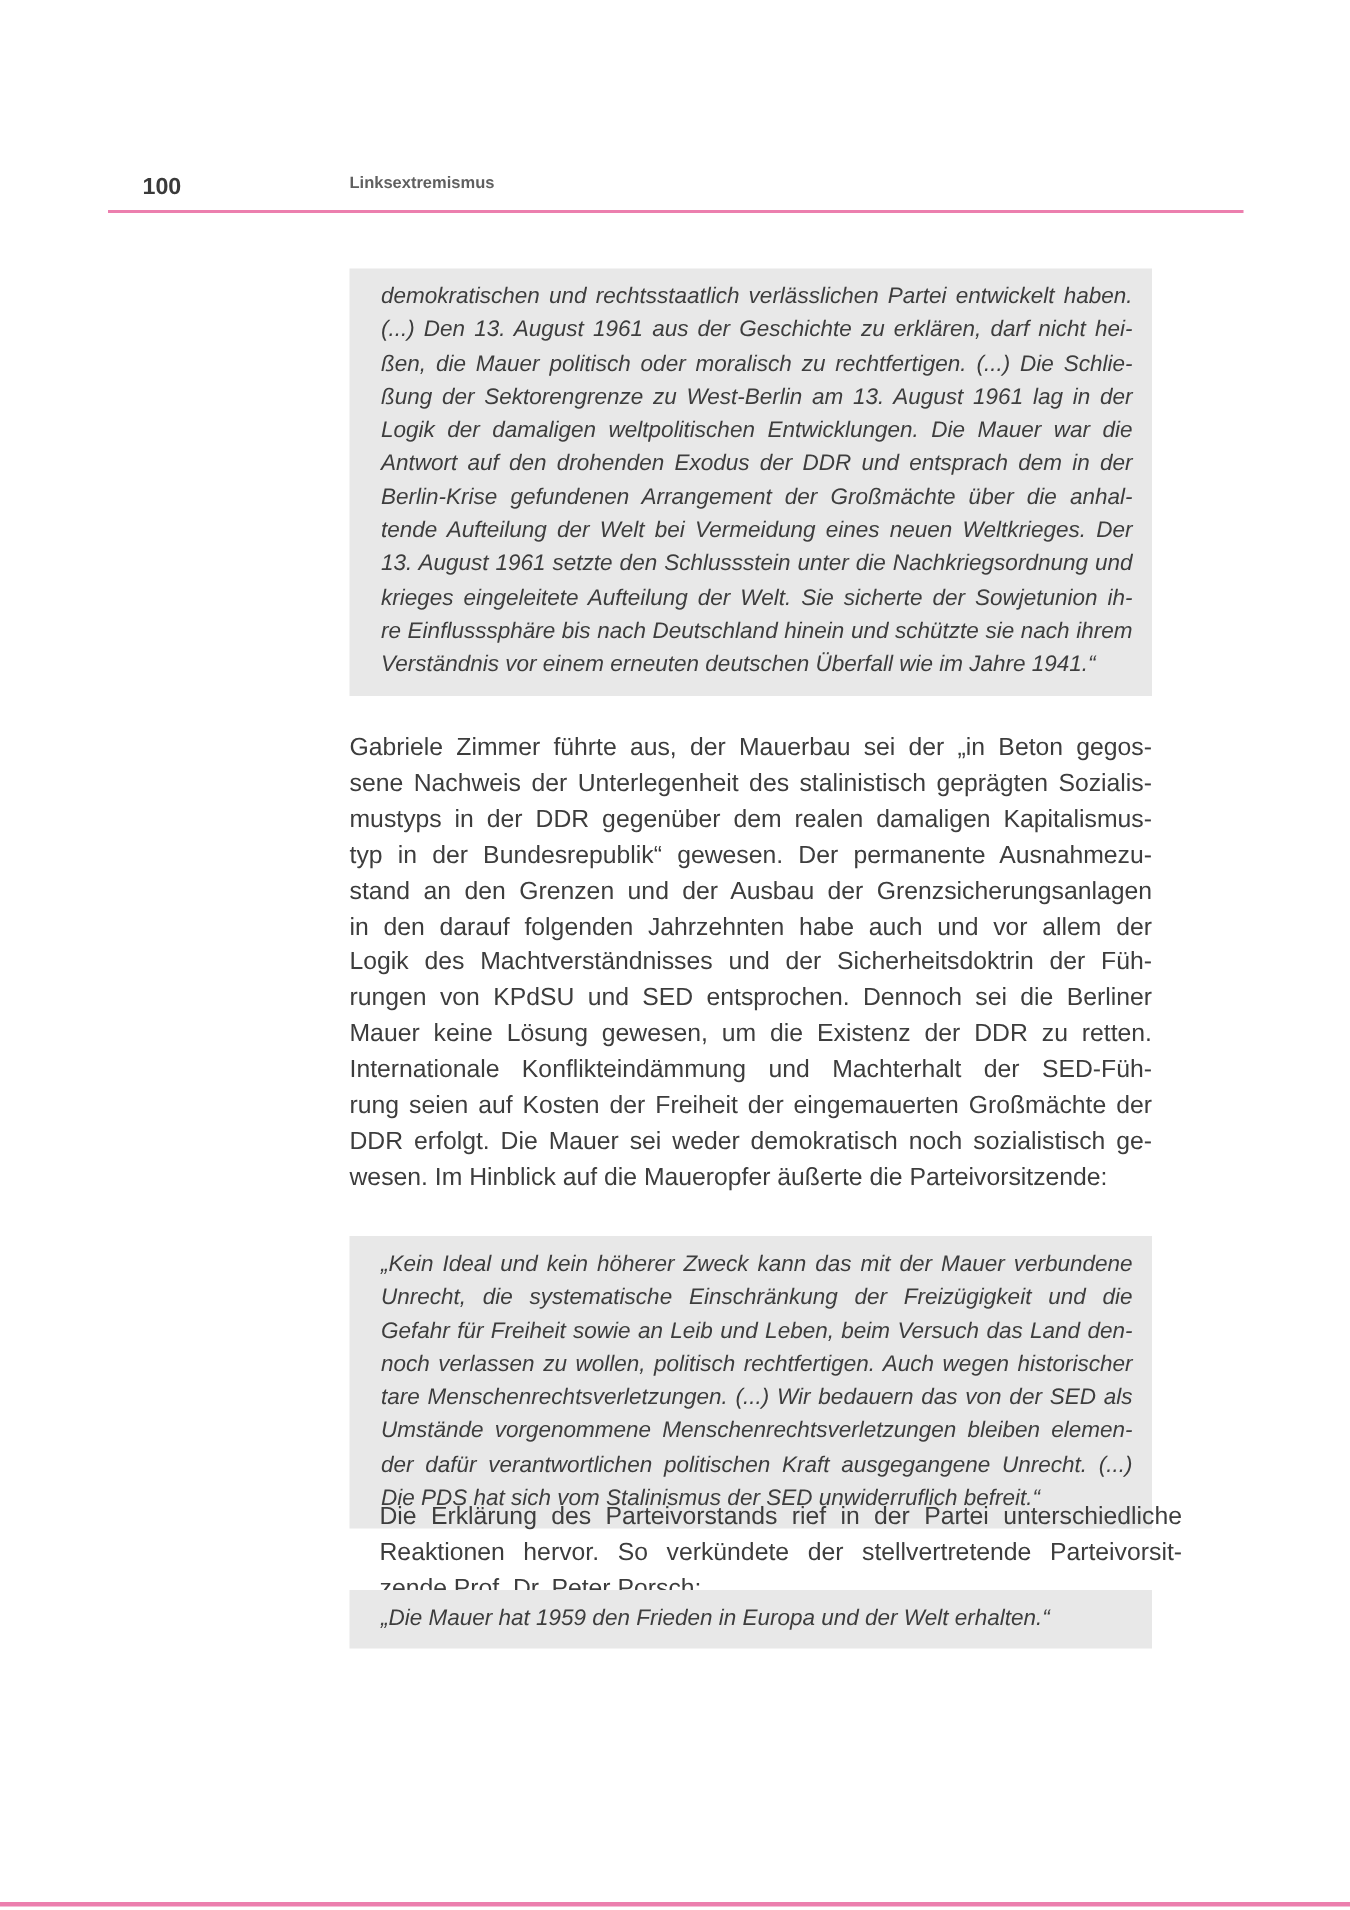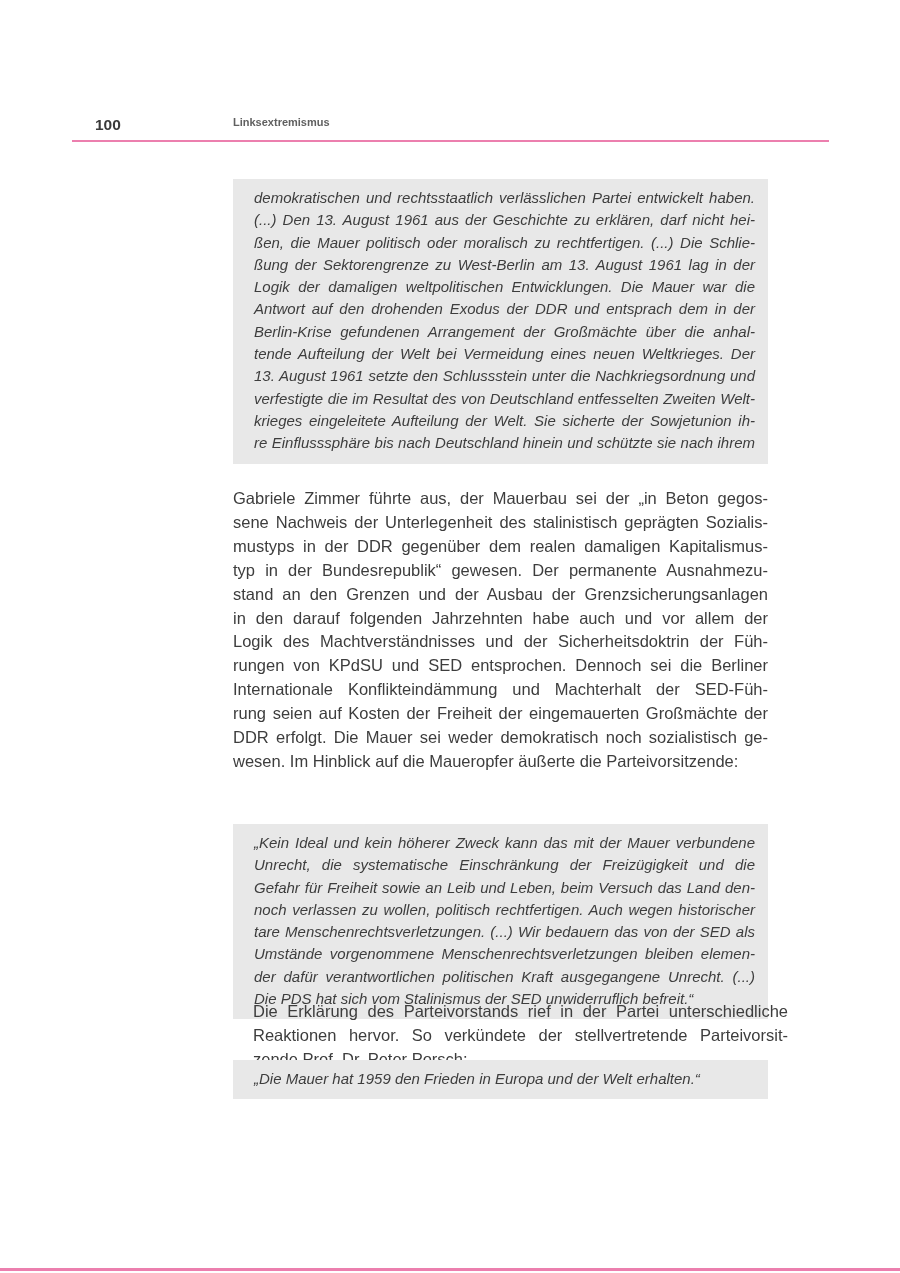--- a/index.html
+++ b/index.html
@@ -67,34 +67,35 @@
   <div class="quote" id="quote1">
       <div class="line">demokratischen und rechtsstaatlich verlässlichen Partei entwickelt haben.</div>
       <div class="line">(...) Den 13. August 1961 aus der Geschichte zu erklären, darf nicht hei-</div>
       <div class="line">ßen, die Mauer politisch oder moralisch zu rechtfertigen. (...) Die Schlie-</div>
       <div class="line">ßung der Sektorengrenze zu West-Berlin am 13. August 1961 lag in der</div>
       <div class="line">Logik der damaligen weltpolitischen Entwicklungen. Die Mauer war die</div>
       <div class="line">Antwort auf den drohenden Exodus der DDR und entsprach dem in der</div>
       <div class="line">Berlin-Krise gefundenen Arrangement der Großmächte über die anhal-</div>
       <div class="line">tende Aufteilung der Welt bei Vermeidung eines neuen Weltkrieges. Der</div>
       <div class="line">13. August 1961 setzte den Schlussstein unter die Nachkriegsordnung und</div>
-      <div class="line">verfestigte die im Resultat des von Deutschland entfesselten Zweiten Welt-</div>
       <div class="line">krieges eingeleitete Aufteilung der Welt. Sie sicherte der Sowjetunion ih-</div>
       <div class="line">re Einflusssphäre bis nach Deutschland hinein und schützte sie nach ihrem</div>
+      <div class="line last">Verständnis vor einem erneuten deutschen Überfall wie im Jahre 1941.“</div>
     </div>
 
   <div class="para" id="para1">
       <div class="line">Gabriele Zimmer führte aus, der Mauerbau sei der „in Beton gegos-</div>
       <div class="line">sene Nachweis der Unterlegenheit des stalinistisch geprägten Sozialis-</div>
       <div class="line">mustyps in der DDR gegenüber dem realen damaligen Kapitalismus-</div>
       <div class="line">typ in der Bundesrepublik“ gewesen. Der permanente Ausnahmezu-</div>
       <div class="line">stand an den Grenzen und der Ausbau der Grenzsicherungsanlagen</div>
       <div class="line">in den darauf folgenden Jahrzehnten habe auch und vor allem der</div>
       <div class="line">Logik des Machtverständnisses und der Sicherheitsdoktrin der Füh-</div>
       <div class="line">rungen von KPdSU und SED entsprochen. Dennoch sei die Berliner</div>
+      <div class="line">Mauer keine Lösung gewesen, um die Existenz der DDR zu retten.</div>
       <div class="line">Internationale Konflikteindämmung und Machterhalt der SED-Füh-</div>
       <div class="line">rung seien auf Kosten der Freiheit der eingemauerten Großmächte der</div>
       <div class="line">DDR erfolgt. Die Mauer sei weder demokratisch noch sozialistisch ge-</div>
       <div class="line last">wesen. Im Hinblick auf die Maueropfer äußerte die Parteivorsitzende:</div>
     </div>
 
   <div class="quote" id="quote2">
       <div class="line">„Kein Ideal und kein höherer Zweck kann das mit der Mauer verbundene</div>
       <div class="line">Unrecht, die systematische Einschränkung der Freizügigkeit und die</div>
       <div class="line">Gefahr für Freiheit sowie an Leib und Leben, beim Versuch das Land den-</div>

